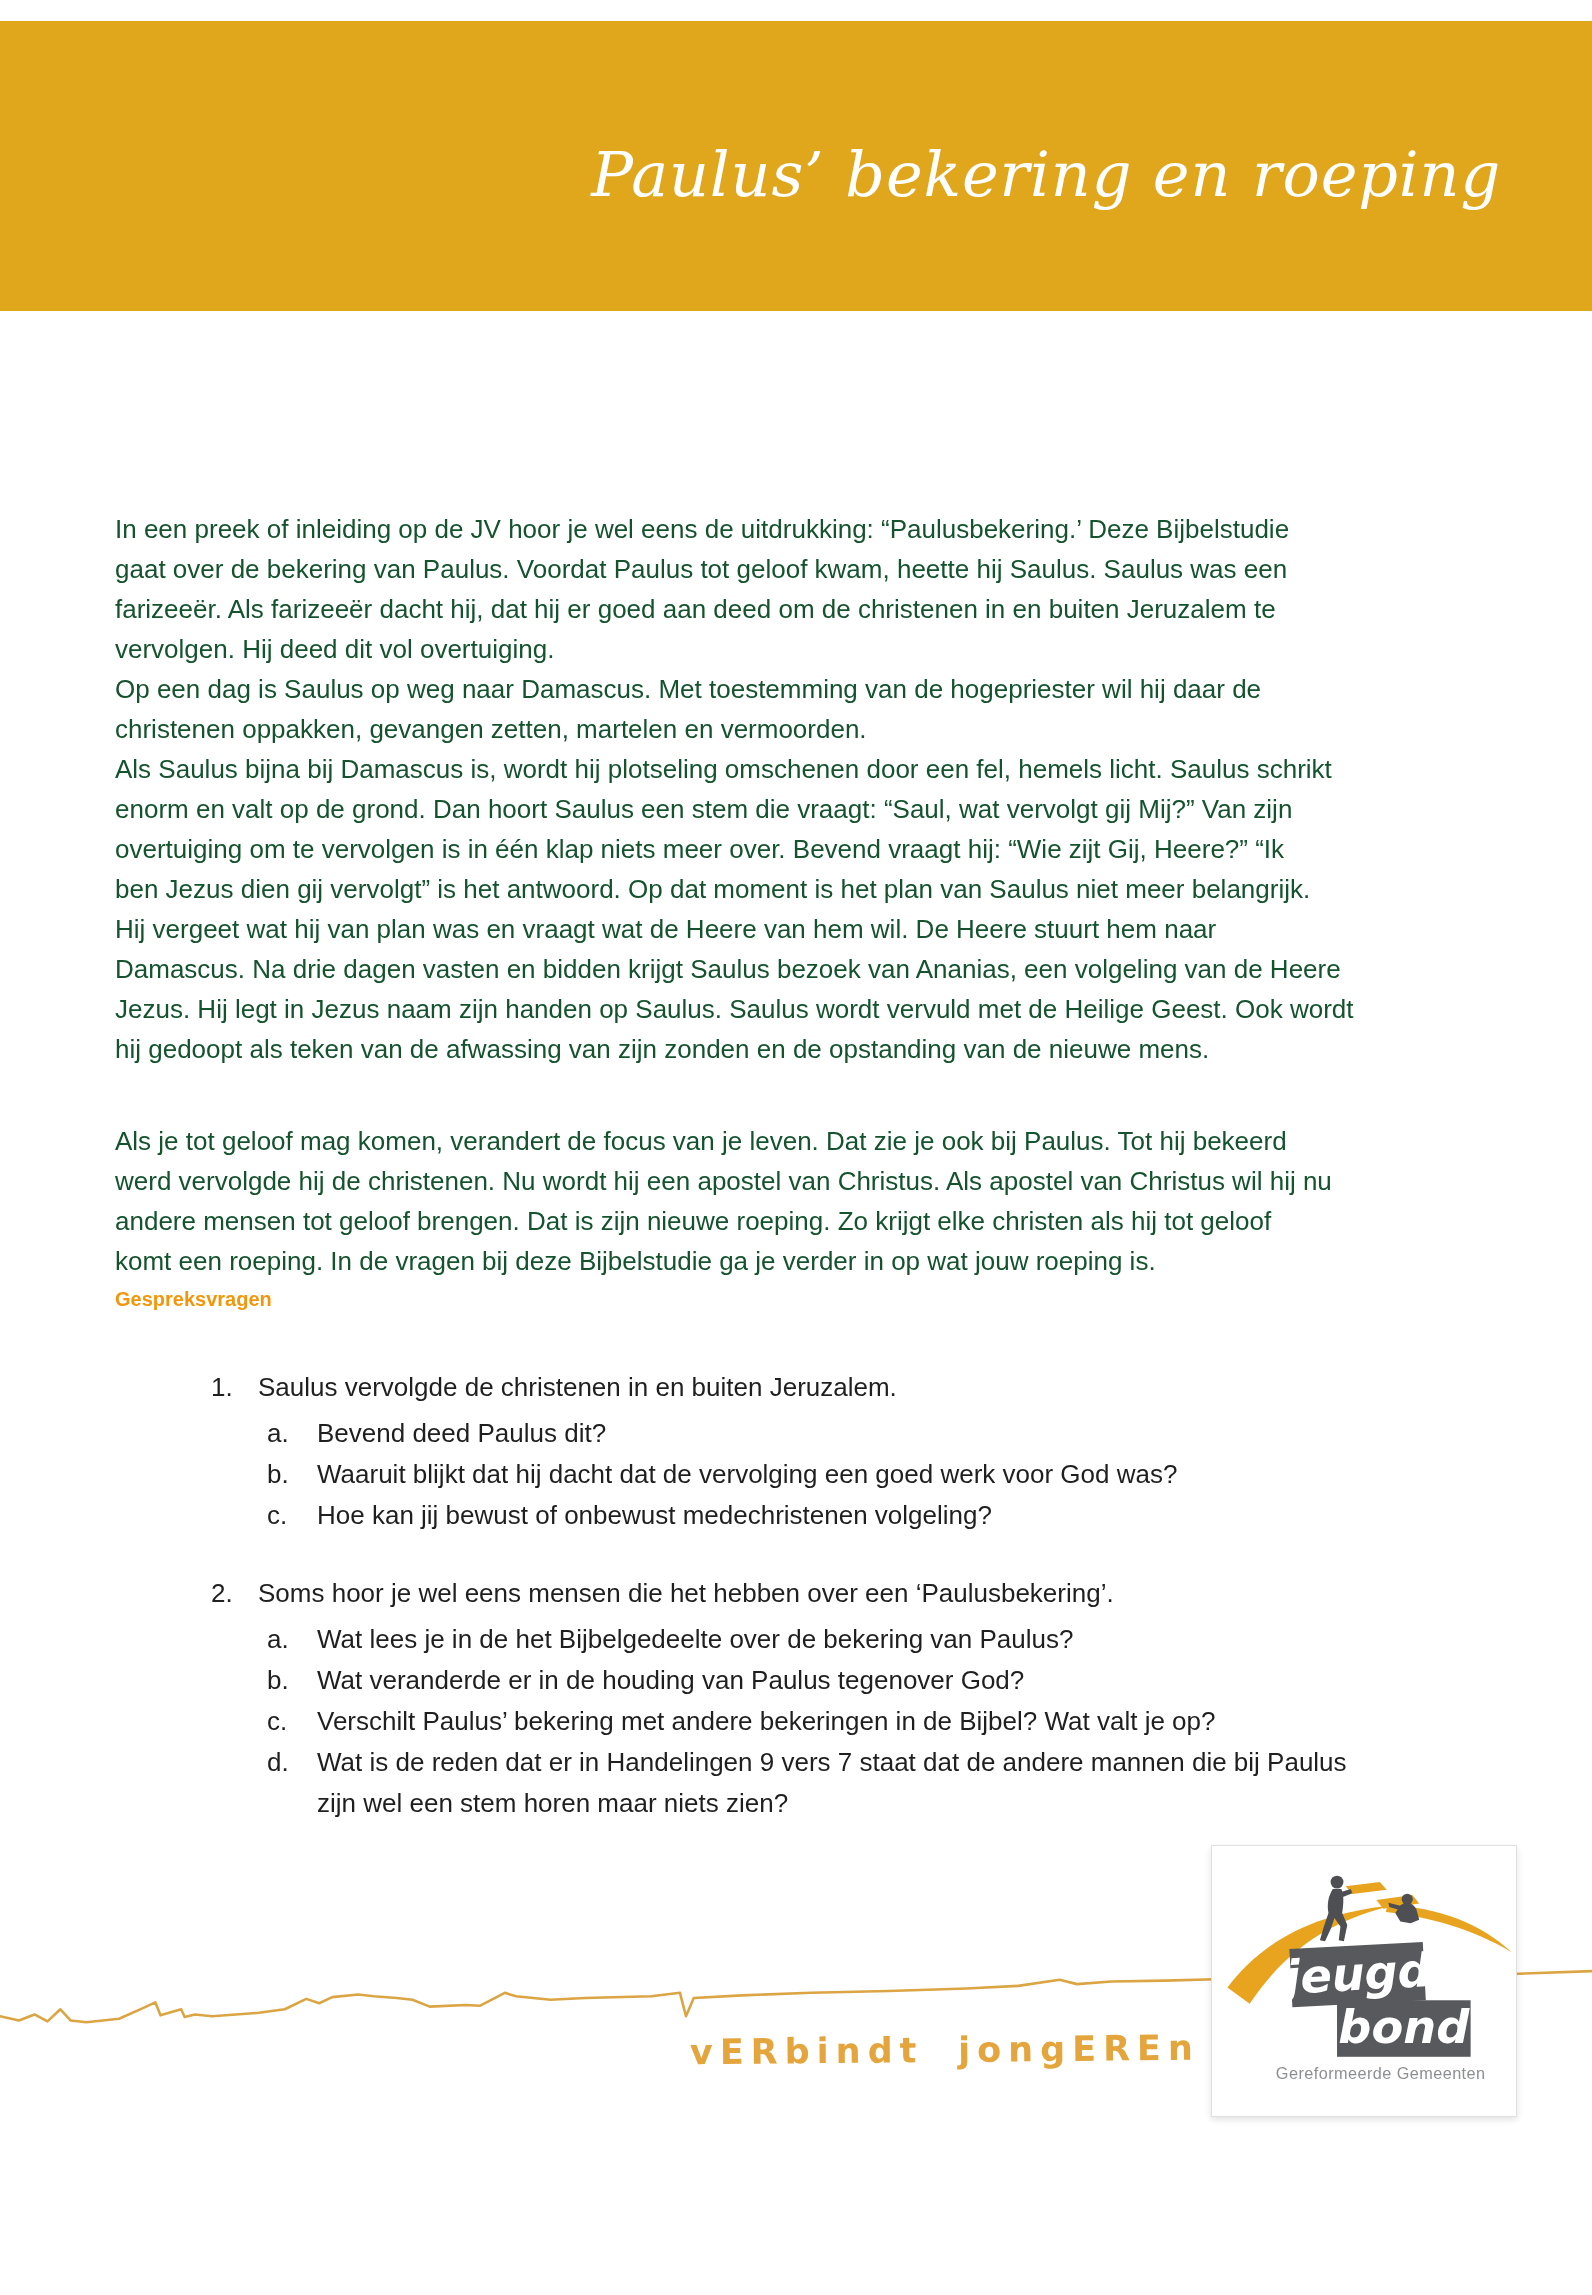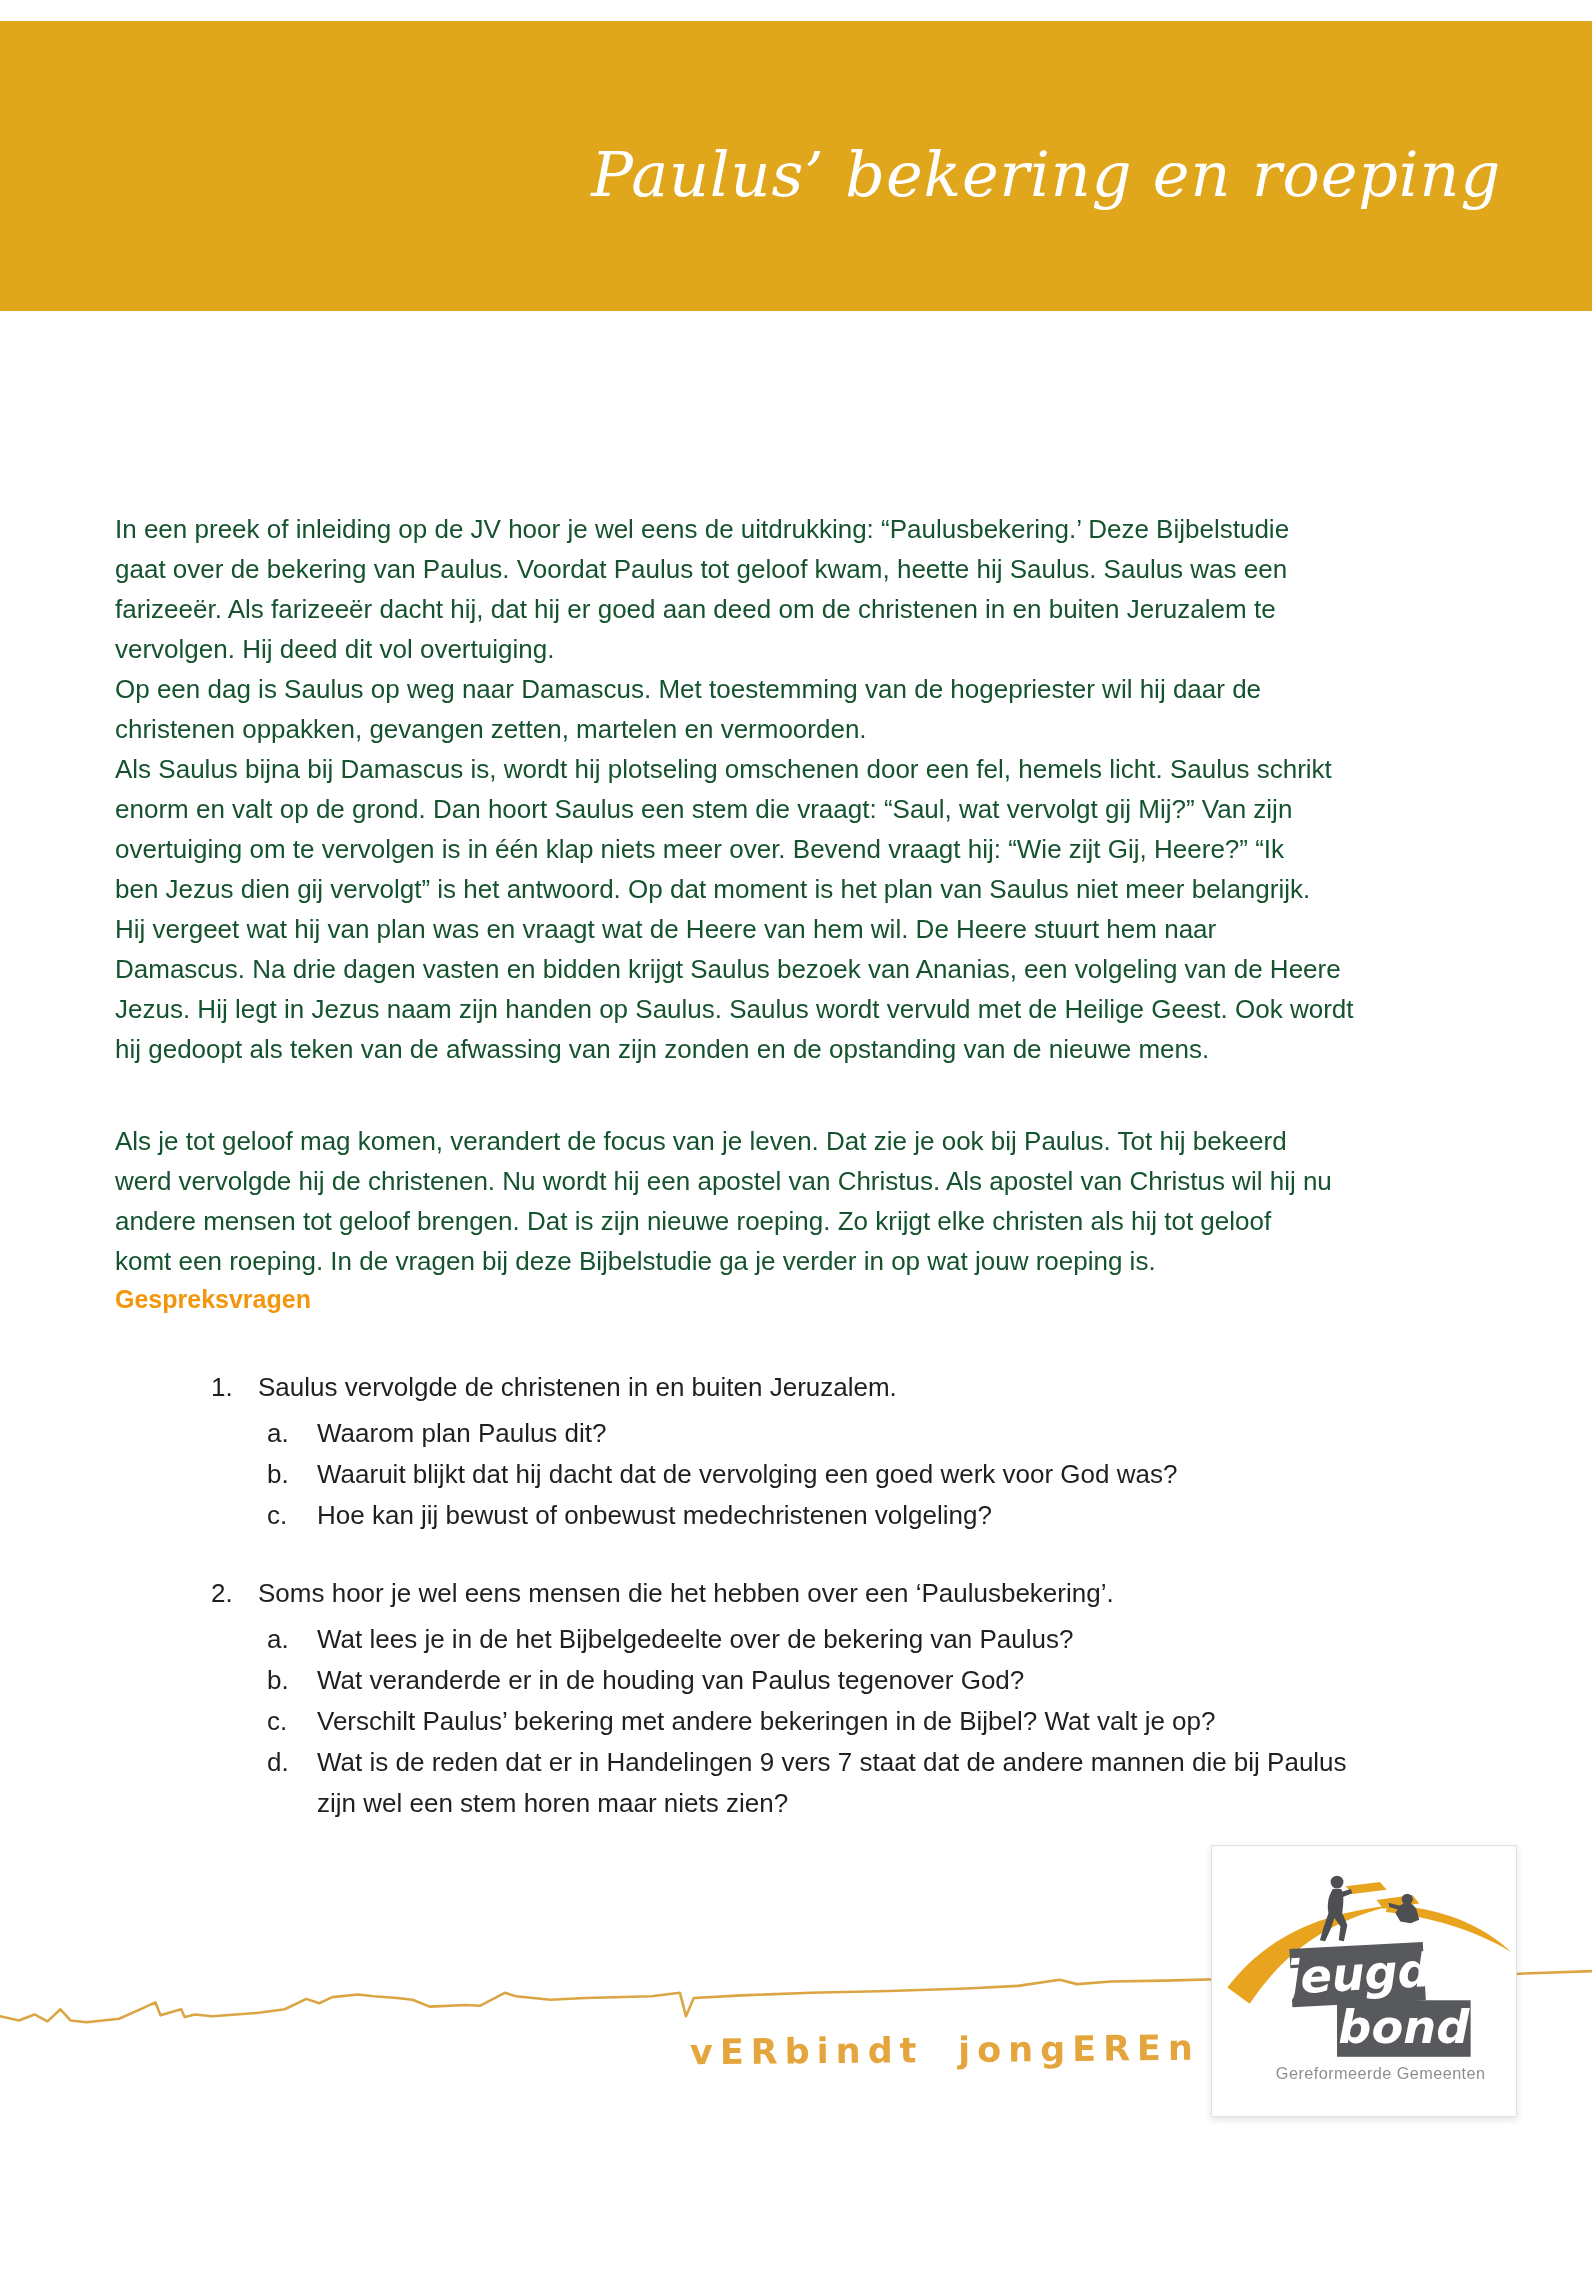--- a/index.html
+++ b/index.html
@@ -34,21 +34,21 @@
   
   .bodytext { position:absolute; left:115px; top:509px; width:1458px; }
   .para {
     font-size:26px; line-height:40px; color:#14532d;
     white-space:pre-line;
   }
   .para + .para { margin-top:52px; }
   
   .qhead {
     position:absolute; left:115px; top:1280px;
-    font-size:25px; font-weight:bold; line-height:39px; color:#f2970d;
+    font-size:20px; font-weight:bold; line-height:39px; color:#f2970d;
   }
   .questions { position:absolute; left:211px; top:1367px; width:1346px; list-style:none; }
   .q-item-row { display:flex; font-size:26px; line-height:40px; }
   .q-num { width:47px; flex:0 0 47px; }
   .q-text { flex:1; }
   .q-subs { margin-top:6px; margin-left:56px; }
   .q-sub-row { display:flex; font-size:26px; line-height:41px; }
   .q-letter { width:50px; flex:0 0 50px; }
   .q-sub-text { flex:1; white-space:pre-line; }
   .q-item + .q-item { margin-top:37px; }
@@ -114,21 +114,21 @@
   <div class="questions">
 
     <div class="q-item">
       <div class="q-item-row">
         <span class="q-num">1.</span>
         <span class="q-text">Saulus vervolgde de christenen in en buiten Jeruzalem.</span>
       </div>
       <div class="q-subs">
         <div class="q-sub-row">
           <span class="q-letter">a.</span>
-          <span class="q-sub-text">Waarom plan Paulus dit?</span>
+          <span class="q-sub-text">Bevend deed Paulus dit?</span>
         </div>
         <div class="q-sub-row">
           <span class="q-letter">b.</span>
           <span class="q-sub-text">Waaruit blijkt dat hij dacht dat de vervolging een goed werk voor God was?</span>
         </div>
         <div class="q-sub-row">
           <span class="q-letter">c.</span>
           <span class="q-sub-text">Hoe kan jij bewust of onbewust medechristenen volgeling?</span>
         </div>
       </div>

